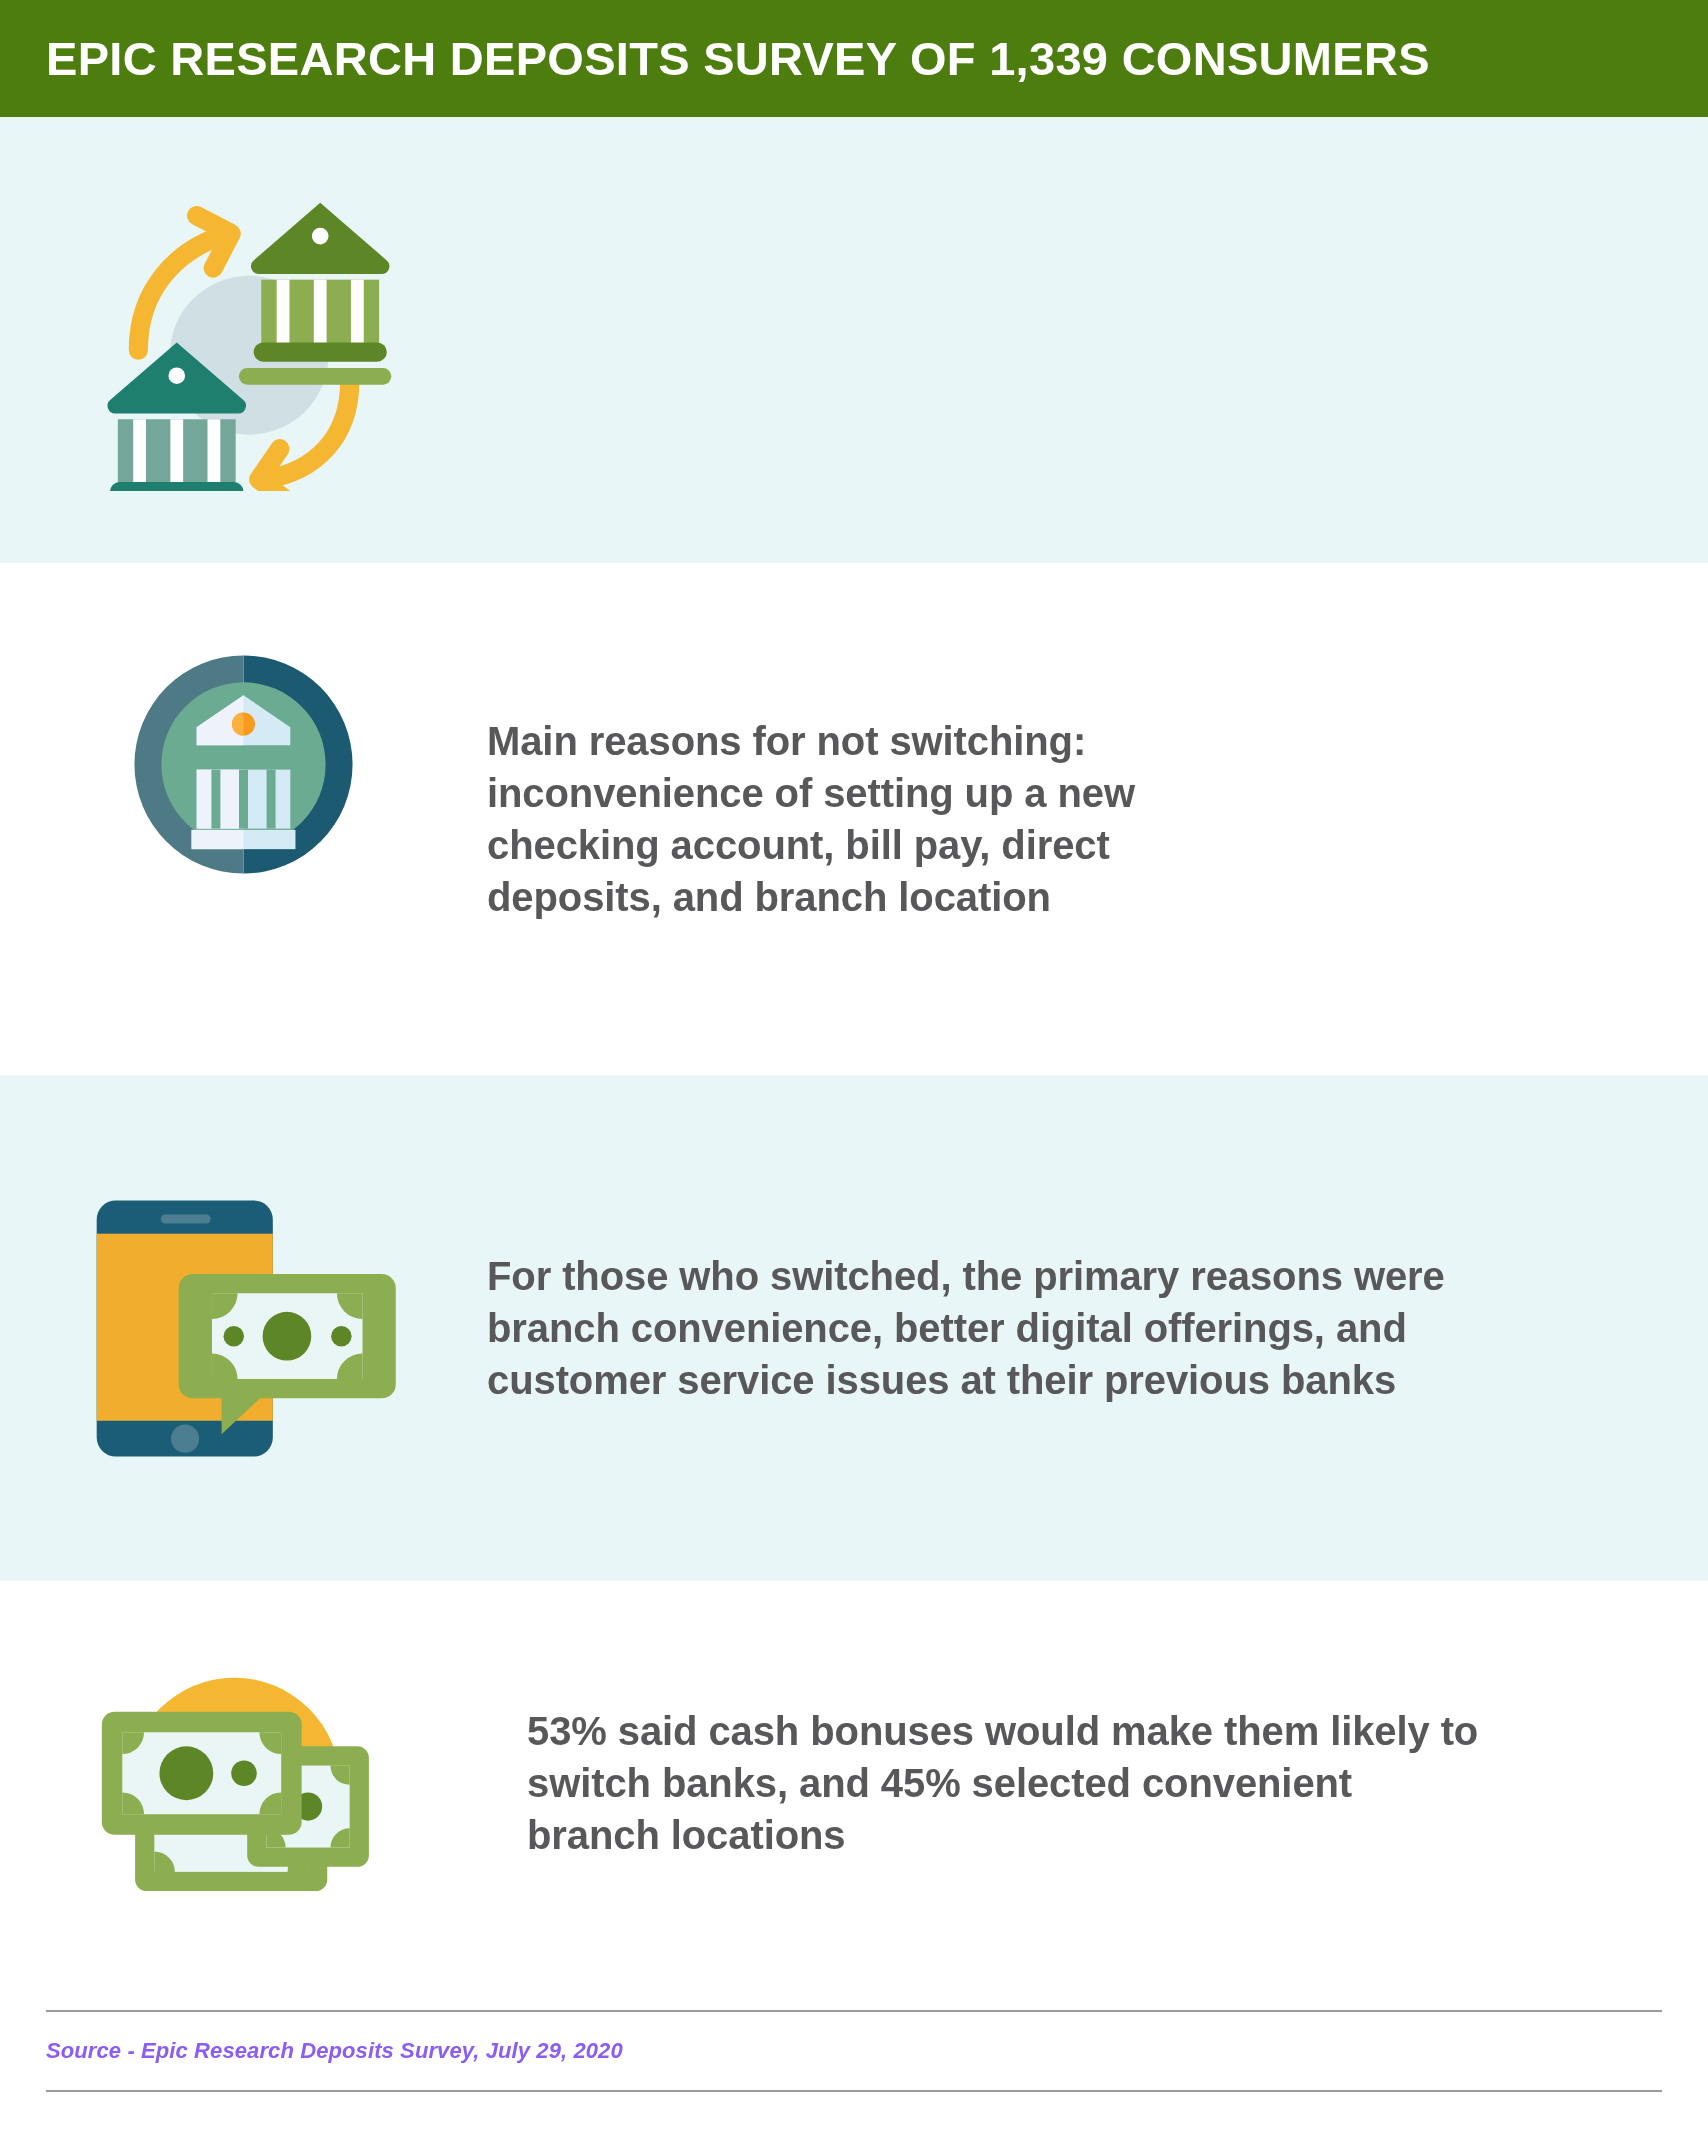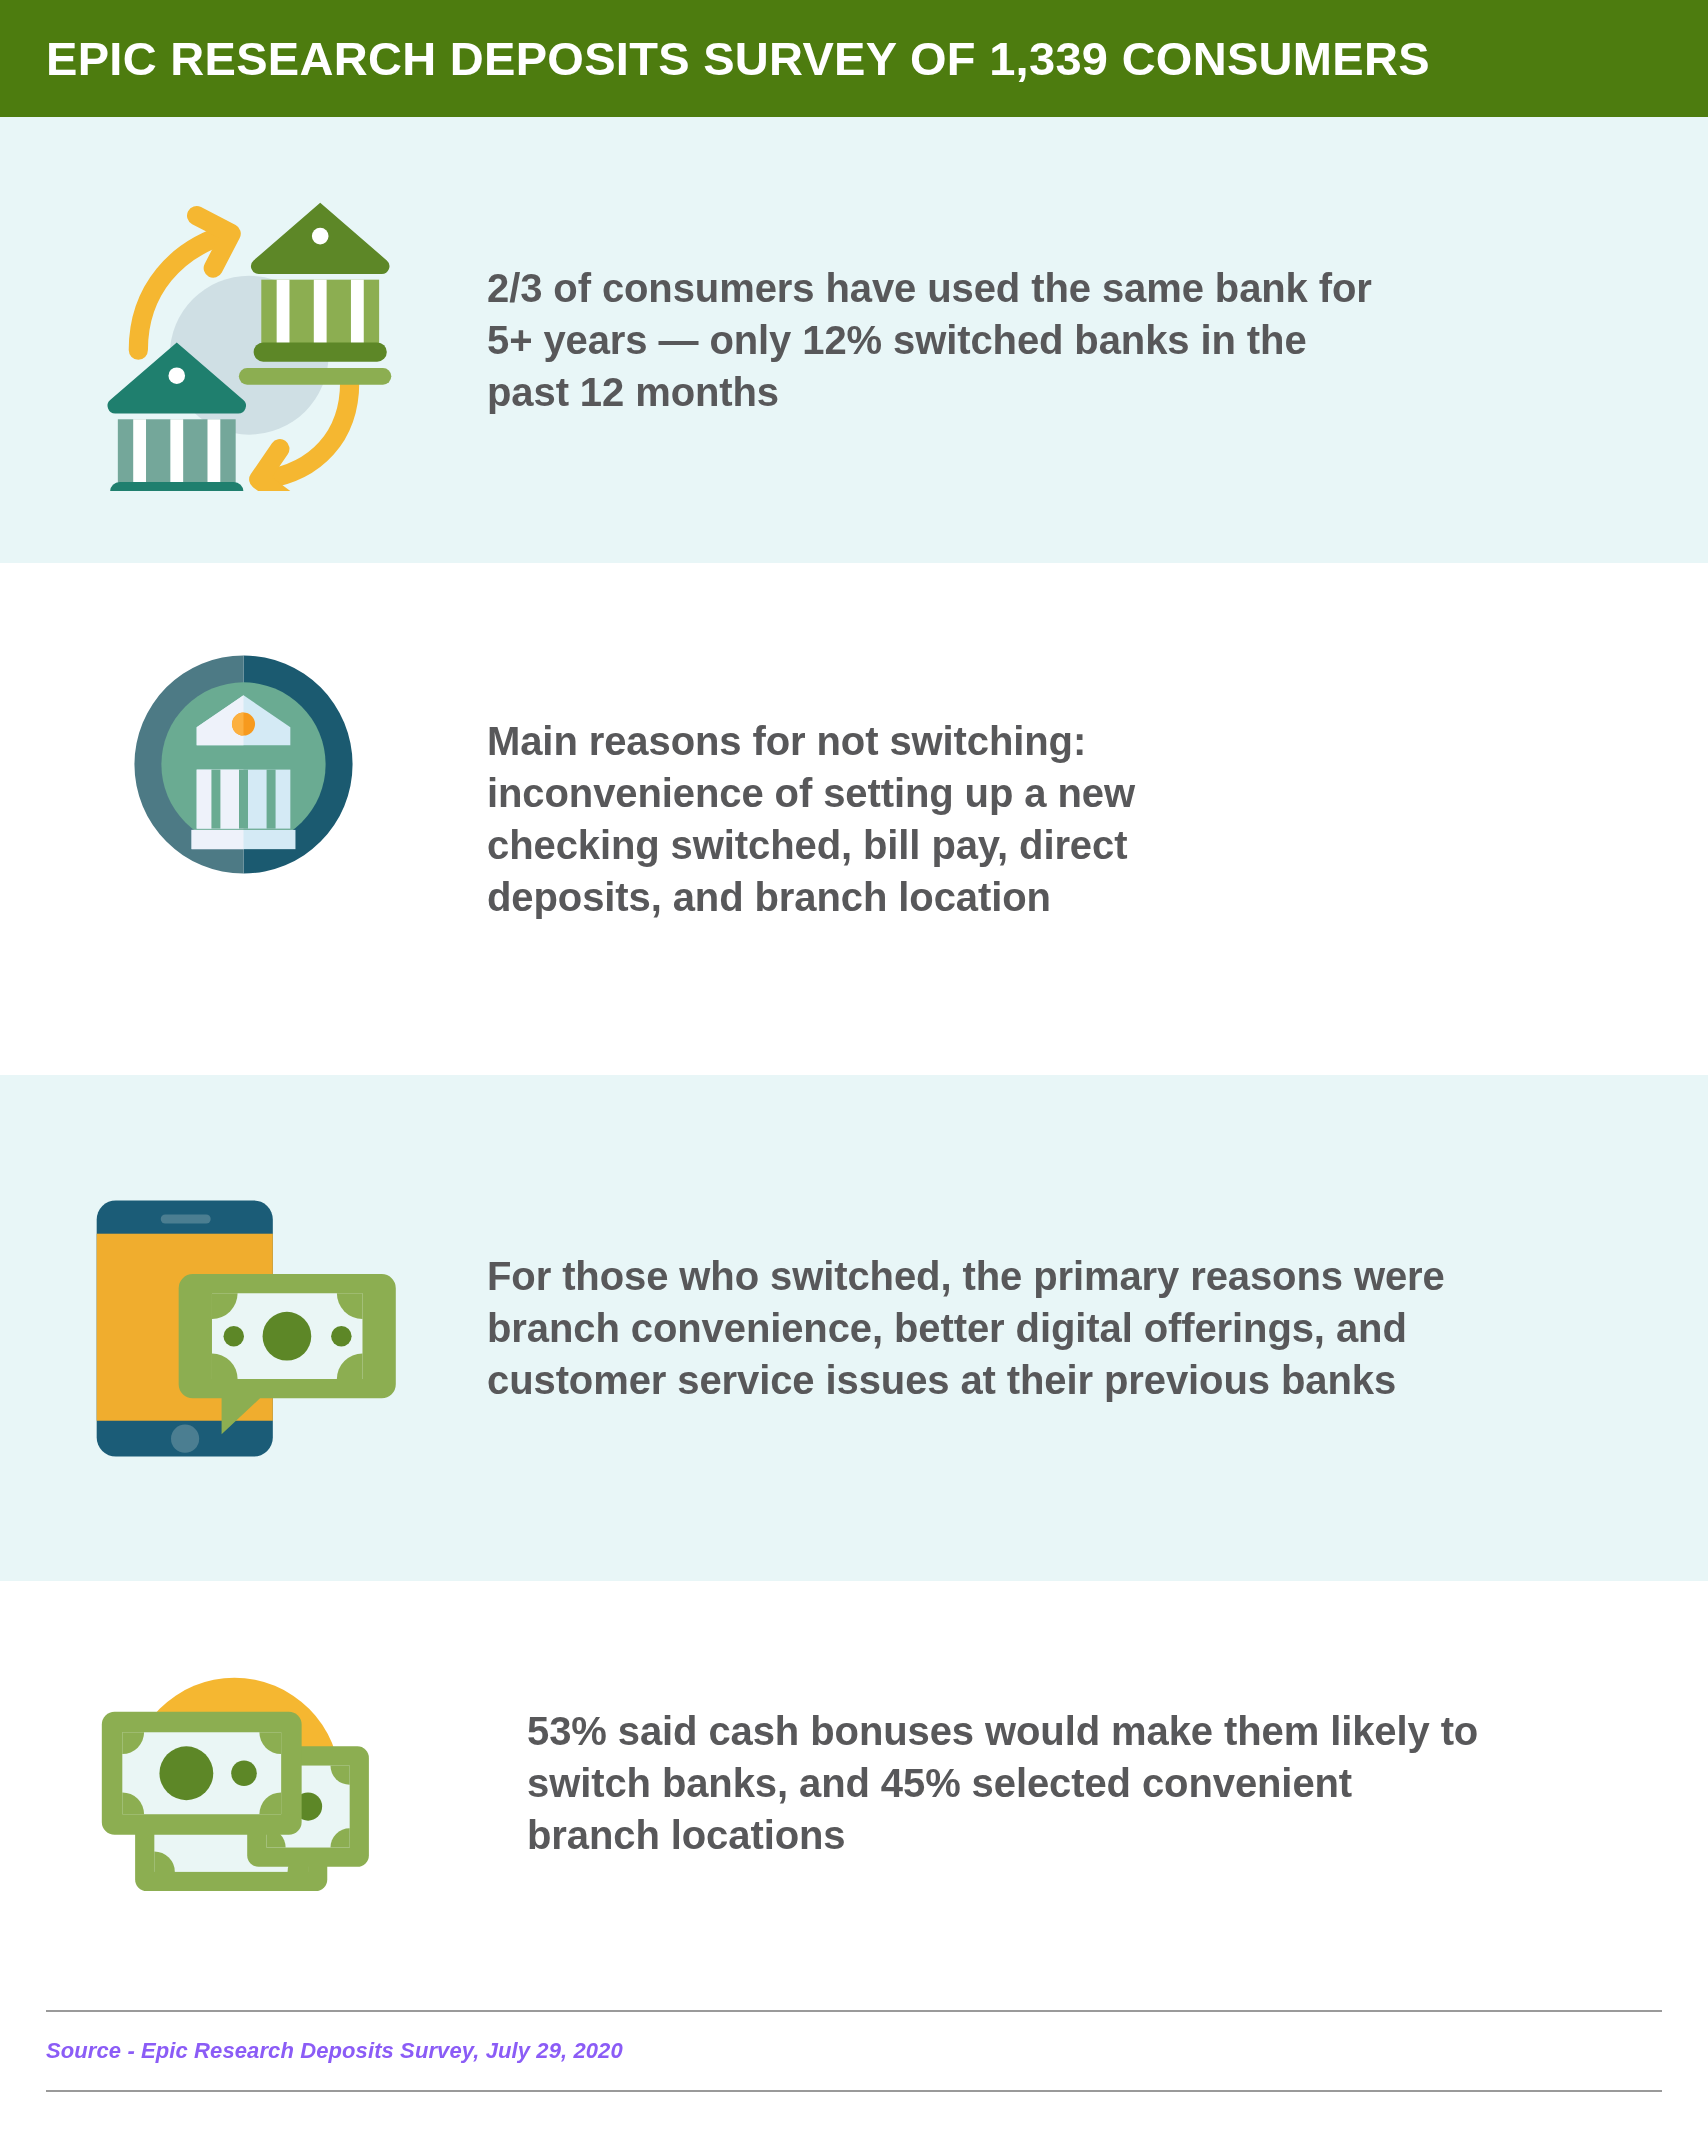--- a/index.html
+++ b/index.html
@@ -164,21 +164,20 @@
         <rect x="63" y="358" width="184" height="102" fill="#74a79a"></rect>
         <rect x="87" y="358" width="20" height="102" fill="#ffffff"></rect>
         <rect x="145" y="358" width="20" height="102" fill="#ffffff"></rect>
         <rect x="203" y="358" width="20" height="102" fill="#ffffff"></rect>
         <path d="M155 238 L 259 328 a12 12 0 0 1 -8 21 L 59 349 a12 12 0 0 1 -8 -21 Z" fill="#1f7f6e"></path>
         <circle cx="155" cy="290" r="13" fill="#ffffff"></circle>
         <rect x="51" y="456" width="208" height="30" rx="15" fill="#1f7f6e"></rect>
         <rect x="28" y="496" width="238" height="26" rx="13" fill="#74a79a"></rect>
       </svg>
     </div>
-    <div class="row-text">2/3 of consumers have used the same bank for 5+ years — only 12% switched banks in the past 12 months</div>
   </div>
 
   <div class="row" id="row-2">
     <div class="row-icon">
       <svg width="231" height="340" viewBox="0 0 360 530" aria-hidden="true">
 
         <path d="M180 10 a170 170 0 0 1 0 340 L 180 520 Z" fill="#1b5a70"></path>
         <path d="M180 10 a170 170 0 0 0 0 340 L 180 520 Z" fill="#4d7a85"></path>
         <path d="M180 350 C 90 350, 10 268, 10 180 A170 170 0 0 1 350 180 C 350 268, 270 350, 180 350 Z" fill="none"></path>
 
@@ -190,21 +189,21 @@
         <rect x="173" y="188" width="14" height="92" fill="#6aab92"></rect>
         <rect x="216" y="188" width="14" height="92" fill="#6aab92"></rect>
         <path d="M180 72 L 253 122 L 253 150 L 107 150 L 107 122 Z" fill="#d4eaf5"></path>
         <path d="M180 72 L 107 122 L 107 150 L 180 150 Z" fill="#eef2fa"></path>
         <circle cx="180" cy="117" r="18" fill="#f79a1e"></circle>
         <path d="M180 99 a18 18 0 0 0 0 36 Z" fill="#fcb040"></path>
         <rect x="99" y="282" width="162" height="30" fill="#d4eaf5"></rect>
         <rect x="99" y="282" width="81" height="30" fill="#eef2fa"></rect>
       </svg>
     </div>
-    <div class="row-text">Main reasons for not switching: inconvenience of setting up a new checking switched, bill pay, direct deposits, and branch location</div>
+    <div class="row-text">Main reasons for not switching: inconvenience of setting up a new checking account, bill pay, direct deposits, and branch location</div>
   </div>
 
   <div class="row" id="row-3">
     <div class="row-icon">
       <svg width="308" height="269" viewBox="0 0 480 420" aria-hidden="true">
 
         <rect x="10" y="10" width="275" height="400" rx="30" fill="#1b5c77"></rect>
         <rect x="10" y="62" width="275" height="292" fill="#f0ad2e"></rect>
         <rect x="110" y="32" width="78" height="14" rx="7" fill="#4b7e91"></rect>
         <circle cx="148" cy="382" r="22" fill="#4b7e91"></circle>

